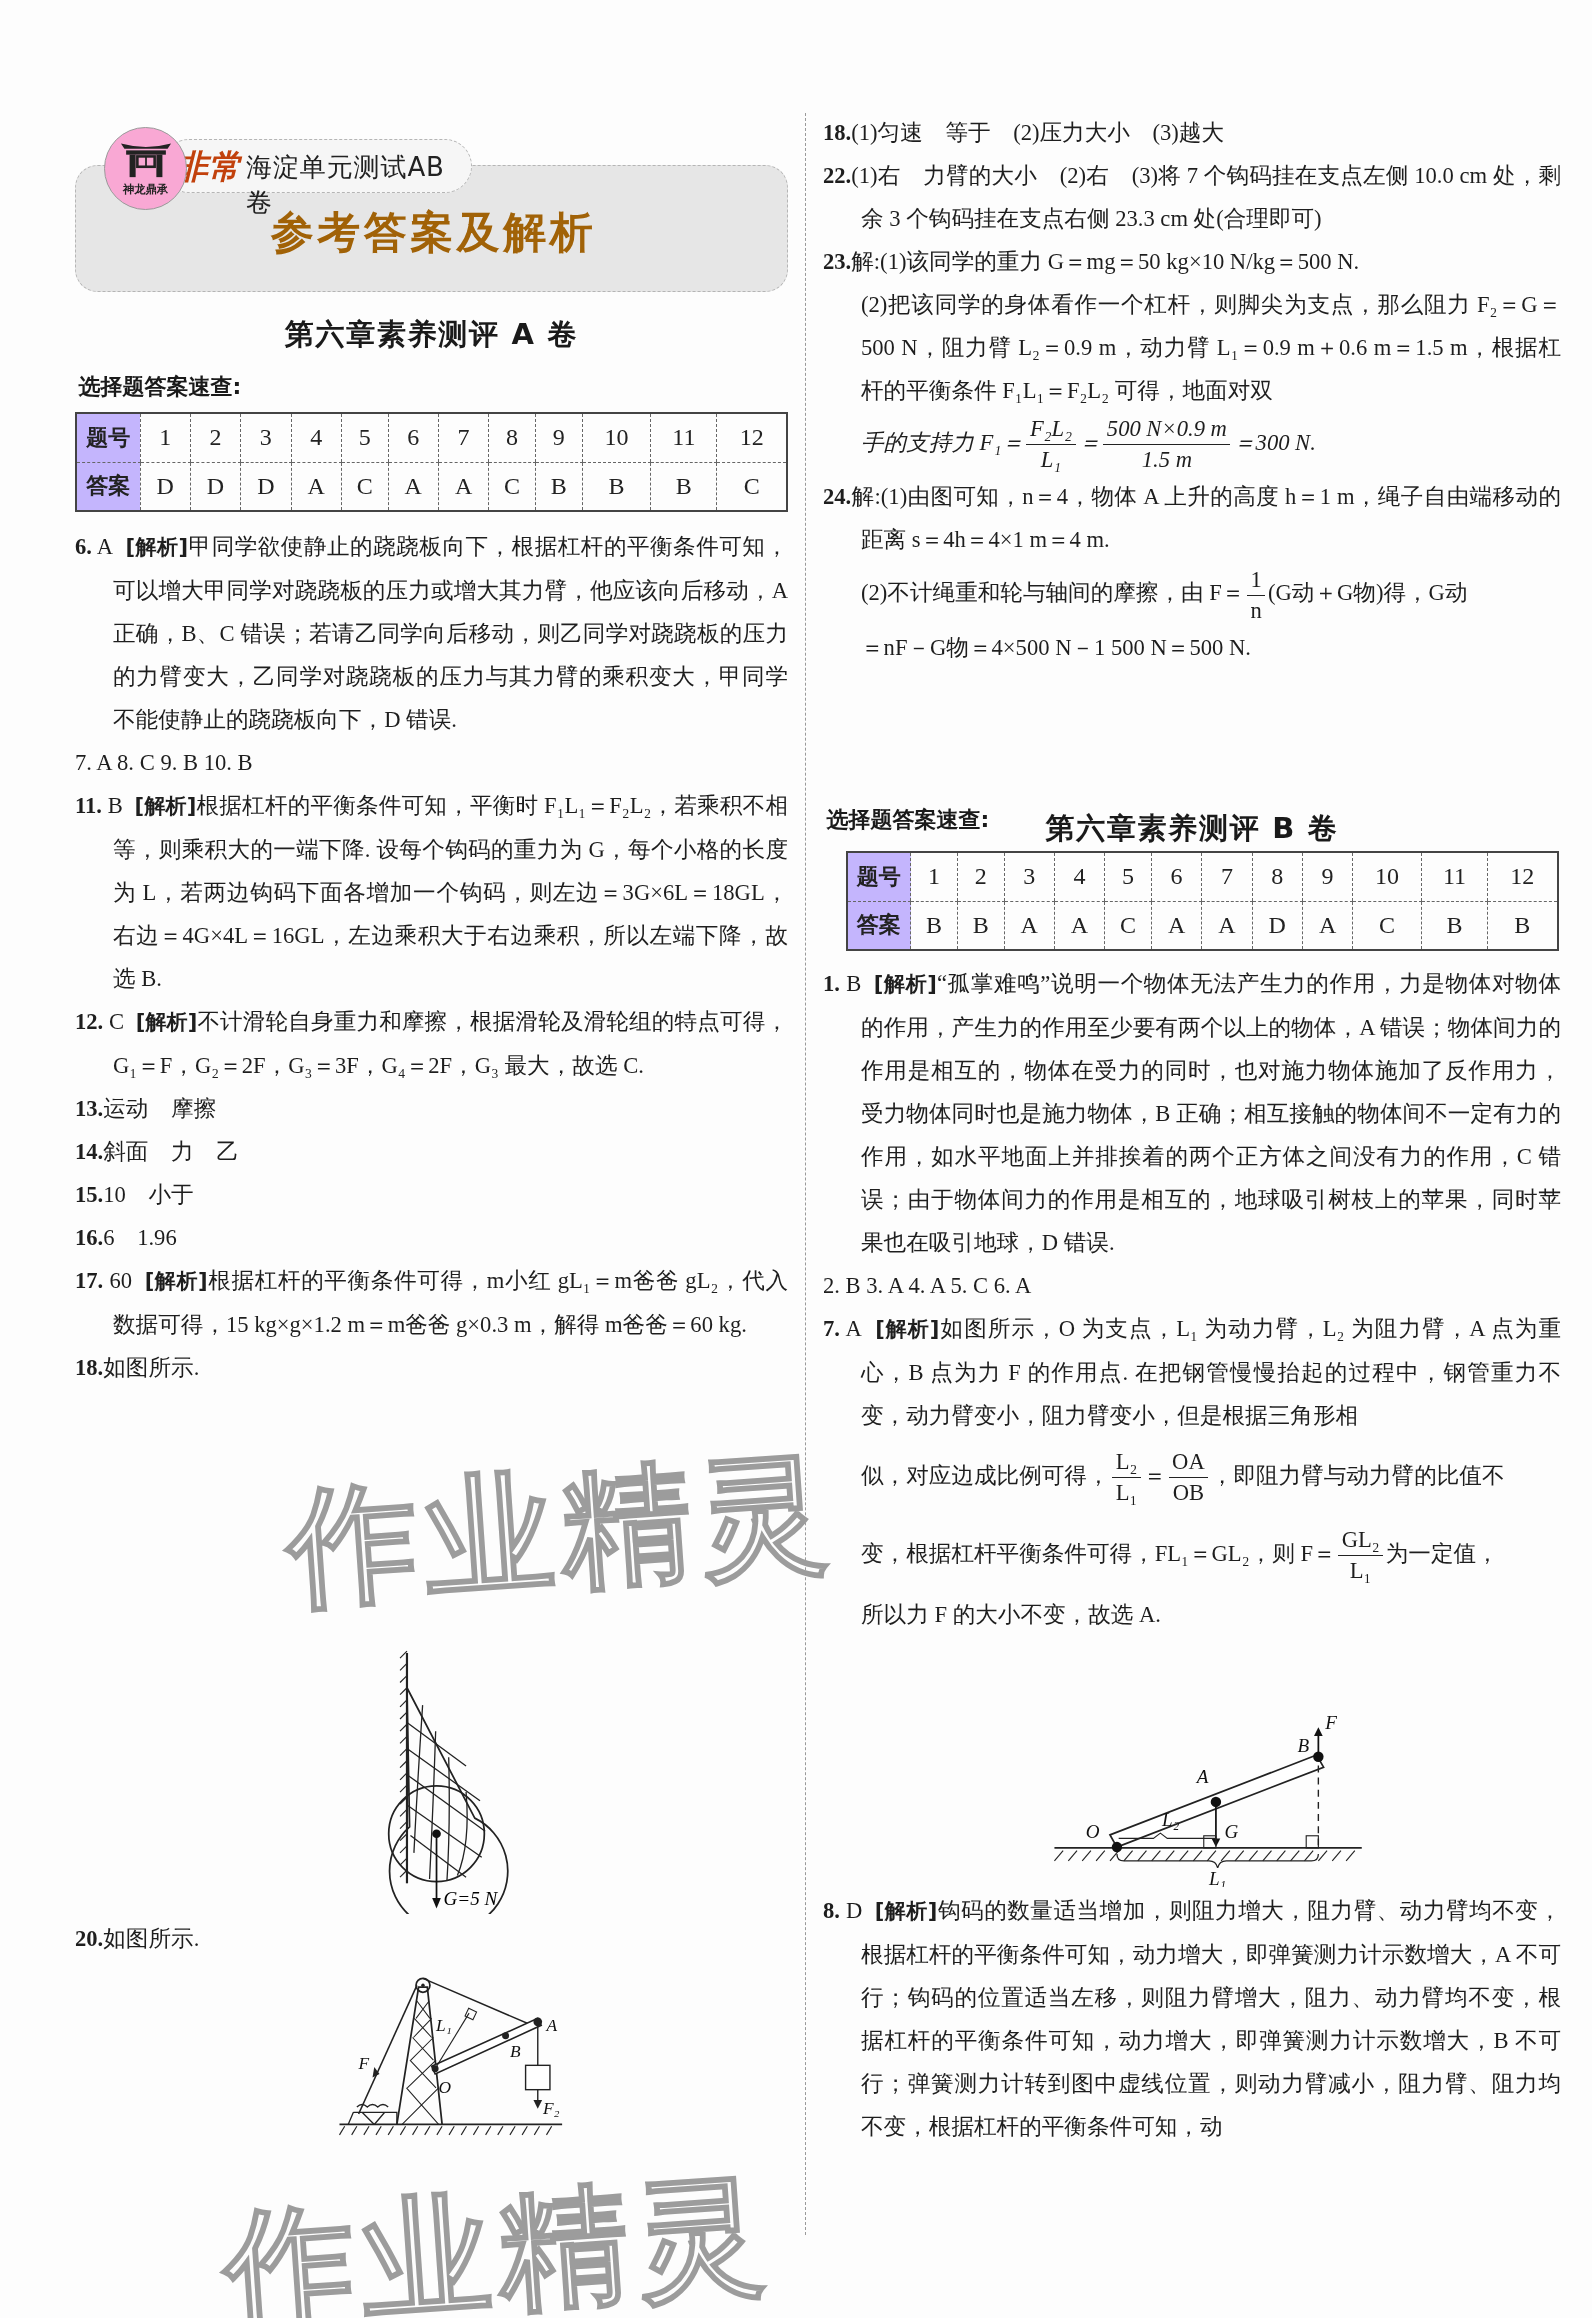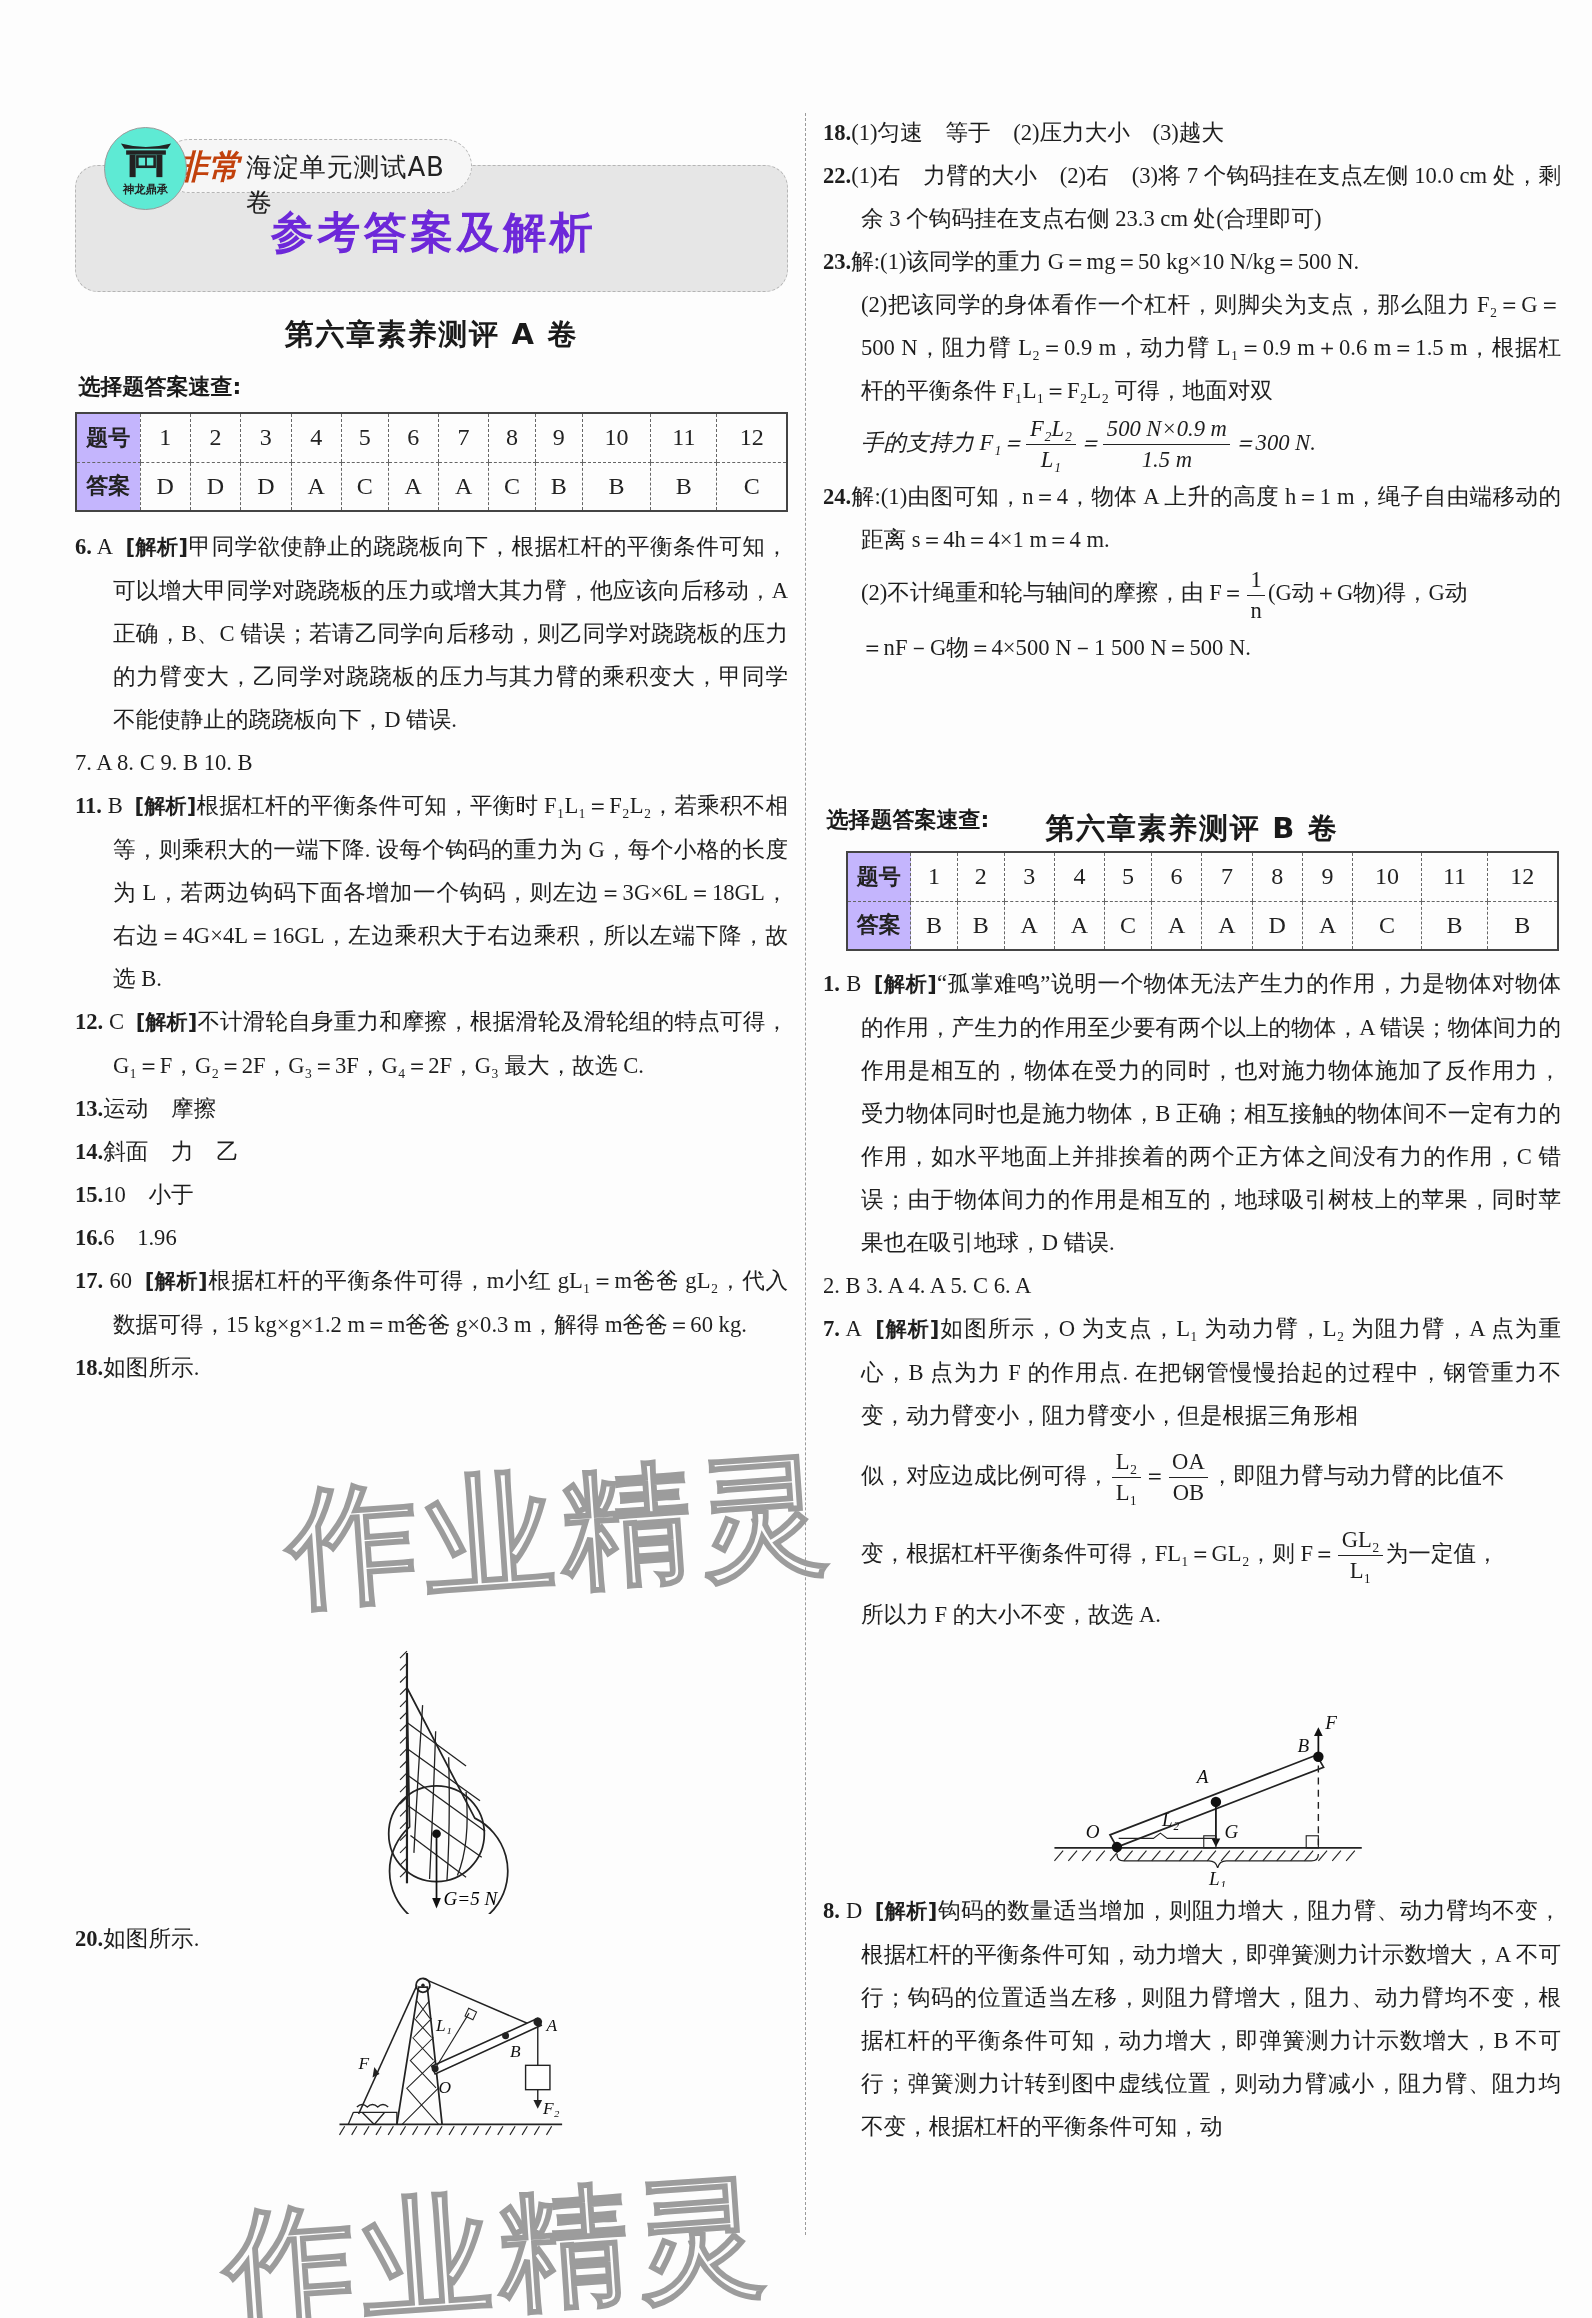--- a/index.html
+++ b/index.html
@@ -9,29 +9,29 @@
   .col { position: absolute; top: 0; }
   .col-left { left: 75px; width: 713px; }
   .col-right { left: 823px; width: 738px; }
   .divider { position: absolute; left: 805px; top: 113px; height: 2122px; border-left: 1.7px dashed #9a9a9a; }
 
   
   .banner { position: absolute; left: 75px; top: 165px; width: 713px; height: 127px;
             background: #e6e6e6; border: 1.7px dashed #b5b5b5; border-radius: 22.6px; }
   .banner-title { position: absolute; left: 4px; right: 0; top: 38px; text-align: center;
                   font-family: "DejaVu Sans", "Liberation Sans", sans-serif; font-weight: bold;
-                  font-size: 43px; letter-spacing: 3.5px; color: #6d28d9; }
+                  font-size: 43px; letter-spacing: 3.5px; color: #a16207; }
   .brand-pill { position: absolute; left: 162px; top: 139px; width: 310px; height: 54px;
                 background: #f6f6f6; border: 1.7px dashed #b5b5b5; border-radius: 28px; }
   .brand-script { position: absolute; left: 12px; top: 5.2px; font-family: "DejaVu Serif", serif;
                   font-weight: bold; font-size: 33px; font-style: italic; color: #c2410c; }
   .brand-name { position: absolute; left: 83px; top: 10.4px; font-family: "DejaVu Sans", "Liberation Sans", sans-serif;
                 font-size: 26px; color: #222; letter-spacing: 0.9px; }
   .logo { position: absolute; left: 104px; top: 127px; width: 83px; height: 83px; border-radius: 50%;
-          background: #5eead4; border: 1.7px solid #9a9a9a; }
+          background: #f9a8d4; border: 1.7px solid #9a9a9a; }
   .logo-gate { position: absolute; left: 14px; top: 12px; width: 54px; height: 38px; }
   .logo-text { position: absolute; left: 0; right: 0; top: 54px; text-align: center;
                font-family: "DejaVu Sans", sans-serif; font-size: 11.3px; font-weight: bold; color: #222; }
 
   h2.sec { font-family: "DejaVu Sans", "Liberation Sans", sans-serif; font-weight: bold; font-size: 29px;
            text-align: center; letter-spacing: 1.7px; color: #1a1a1a; }
   .quick { font-family: "DejaVu Sans", "Liberation Sans", sans-serif; font-weight: bold; font-size: 22px; color: #1a1a1a; }
 
   table.ans { border-collapse: collapse; width: 100%; border: 2.6px solid #444; font-size: 24px; }
   table.ans td { height: 49px; text-align: center; border-left: 1.7px dashed #666; font-family: "Liberation Serif", "DejaVu Serif", serif; color: #222; }

